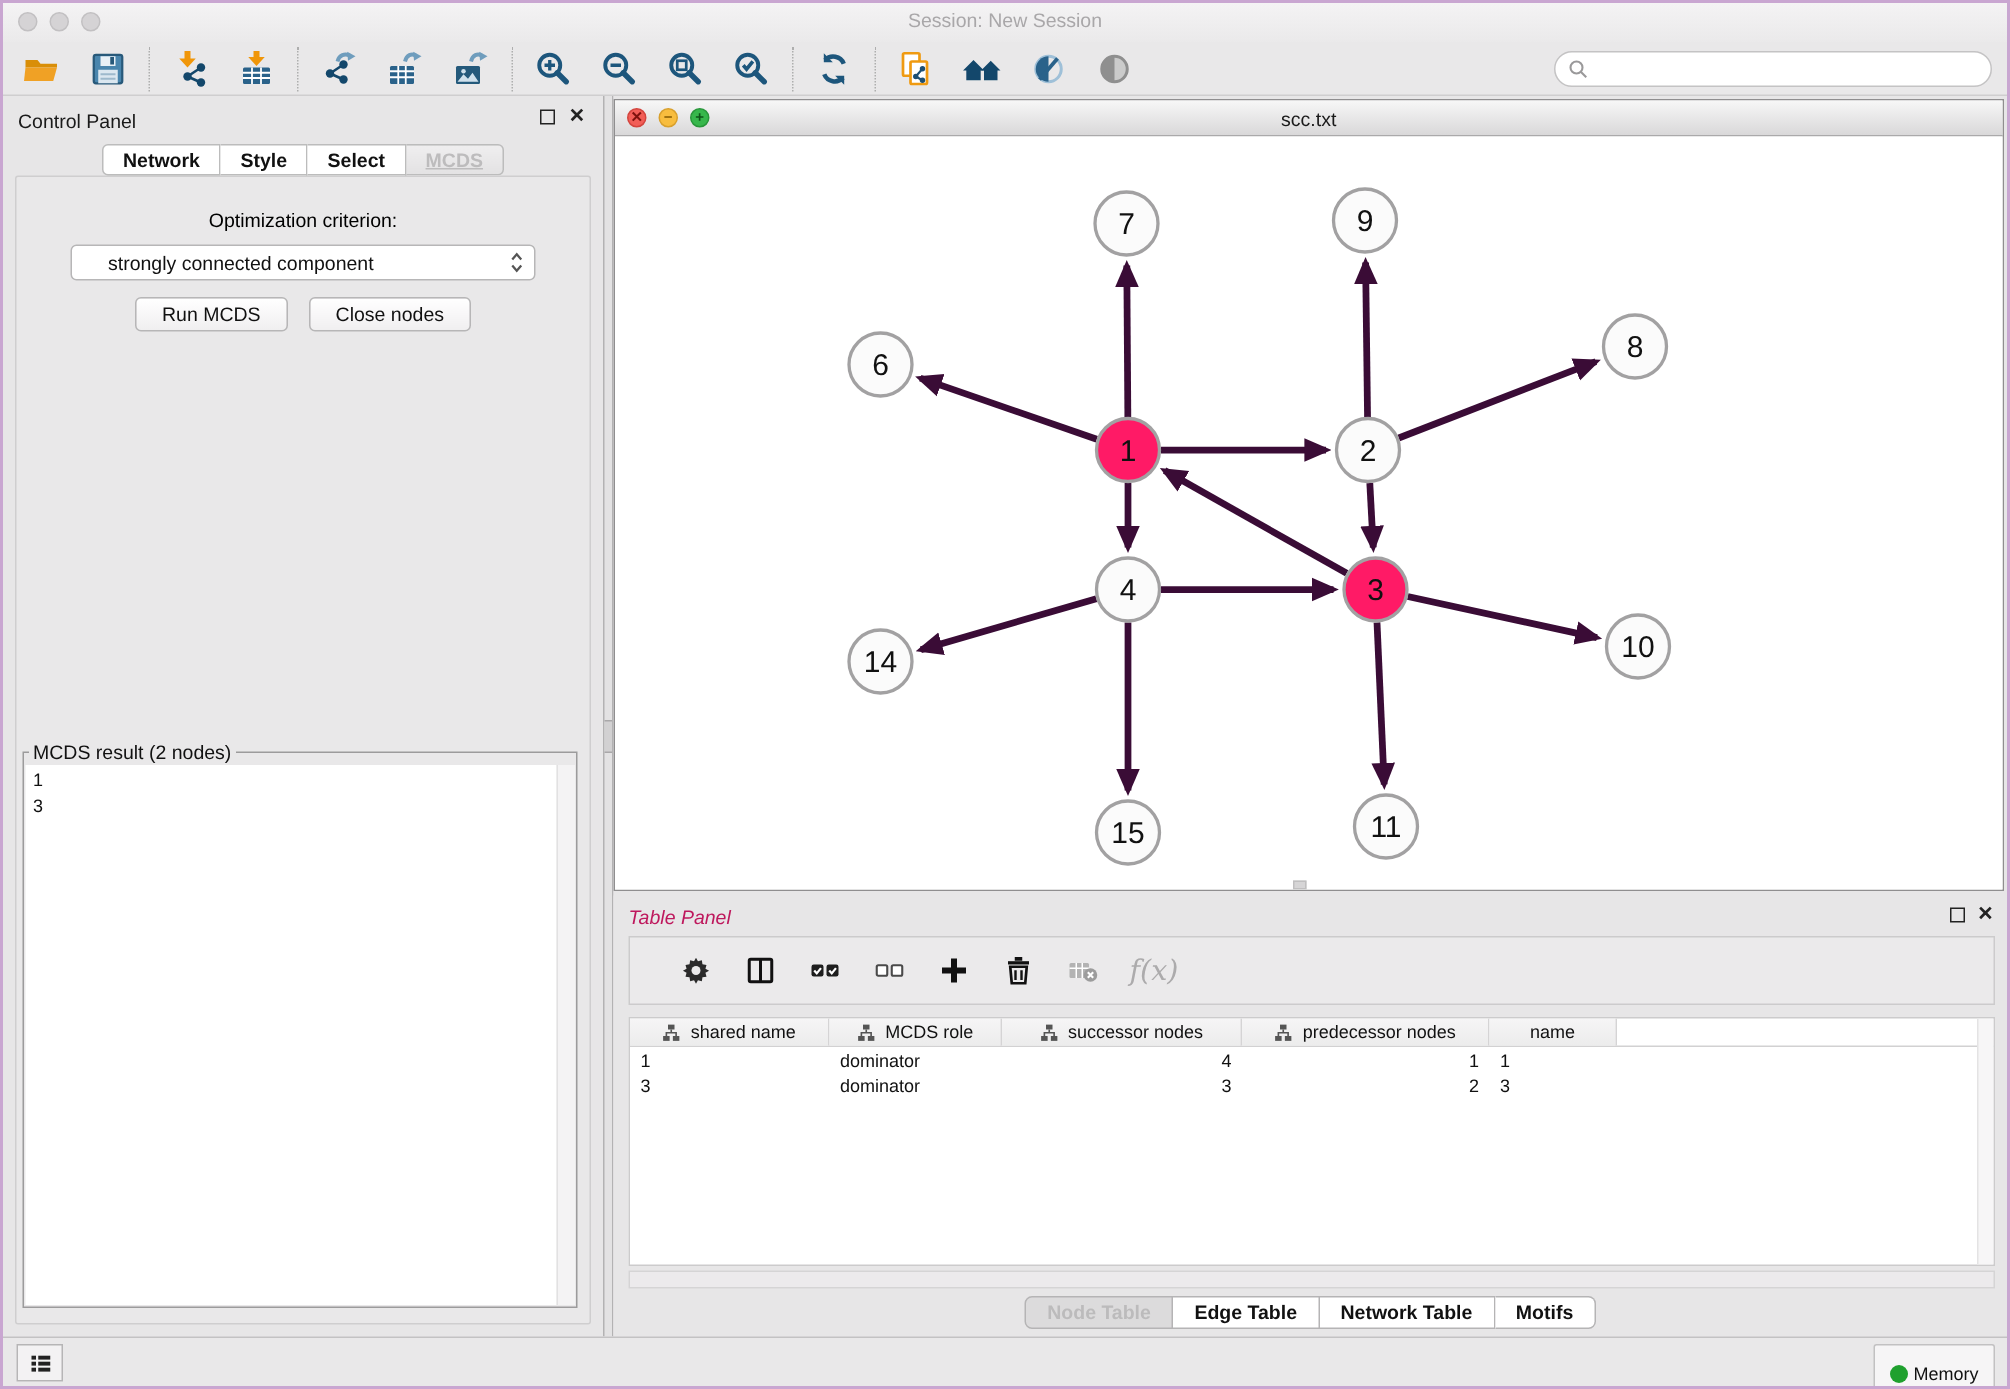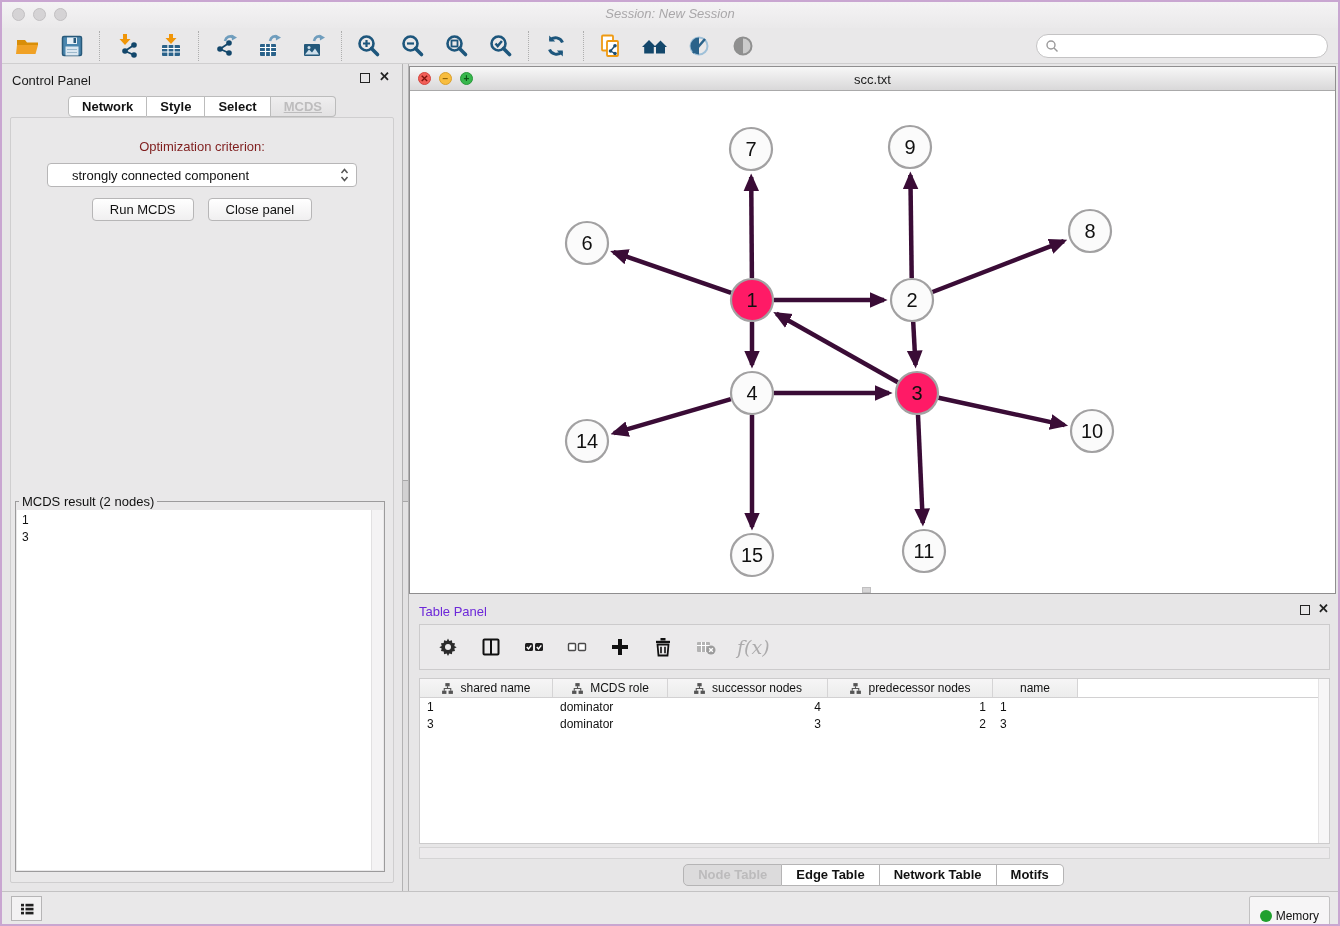--- a/index.html
+++ b/index.html
@@ -3,21 +3,21 @@
 <meta charset="utf-8">
 <style>
   * { box-sizing: border-box; margin: 0; padding: 0; }
   html,body { background:#555; }
   body { font-family:"Liberation Sans", sans-serif; }
   .app { position:relative; width:1340px; height:926px; background:#e9e8e9; overflow:hidden;
          border:2px solid #c9a6d1; }
 
   
   .titlebar { position:absolute; top:0; left:0; right:0; height:36px;
-              background:linear-gradient(#f4f3f4,#e7e6e7); border-bottom:1px solid #d4d3d4;font-style:italic; }
+              background:linear-gradient(#f4f3f4,#e7e6e7); border-bottom:1px solid #d4d3d4; }
   .traffic { position:absolute; left:10px; top:6px; display:flex; gap:8px; }
   .tl { width:13px; height:13px; border-radius:50%; background:#d5d3d5; border:1px solid #c2c0c2; }
   .win-title { position:absolute; left:0; right:0; top:4px; text-align:center;
                font-size:13px; color:#a9a7a9; }
 
   
   .toolbar { position:absolute; top:26px; left:0; right:0; height:36px; background:#e9e8e9;
              border-bottom:1px solid #cfcecf; display:flex; align-items:center; padding:0 10px; }
   .tb-btn { width:32px; height:32px; display:flex; align-items:center; justify-content:center; flex:0 0 auto; }
   .tb-btn + .tb-btn { margin-left:12px; }
@@ -39,21 +39,21 @@
   .cp-header .panel-close { right:12px; }
   .cp-tabs { position:absolute; top:32px; left:0; right:0; display:flex; justify-content:center; z-index:2; }
   .cp-tab { height:21px; line-height:19px; padding:0 13px; background:#fff; border:1px solid #bcbcbc;
             font-size:13px; font-weight:bold; color:#111; }
   .cp-tab + .cp-tab { border-left:none; }
   .cp-tab:first-child { border-radius:4px 0 0 4px; }
   .cp-tab:last-child { border-radius:0 4px 4px 0;text-decoration:underline; }
   .cp-tab.selected { background:linear-gradient(#efeeef,#e3e2e3); color:#bdbcbd; }
   .cp-content { position:absolute; left:8px; right:8px; top:53px; bottom:8px;
                 background:#e9e8e9; border:1px solid #cfcecf; border-radius:2px; }
-  .opt-label { margin-top:21px; text-align:center; font-size:13px; color:#7f1d1d; }
+  .opt-label { margin-top:21px; text-align:center; font-size:13px; color:#000000; }
   .dropdown { margin:9px auto 0; width:310px; height:24px; background:#fff; border:1px solid #b7b6b7;
               border-radius:4px; display:flex; align-items:center; padding:0 7px 0 24px; font-size:13px; color:#111; }
   .dropdown .dd-label { flex:1; }
   .btn-row { display:flex; justify-content:center; gap:14px; margin-top:11px; }
   .push-btn { height:23px; padding:0 17px; background:linear-gradient(#ffffff,#f0eff0); border:1px solid #b7b6b7;
               border-radius:4px; font-size:13px; color:#111; display:flex; align-items:center; }
   .mcds-result { position:absolute; left:4px; right:8px; top:376px; bottom:10px;
                  border:1px solid #9c9b9c; padding:1px; }
   .mcds-result legend { font-size:13px; color:#111; margin-left:2px; padding:0 3px; }
   .result-wrap { position:relative; width:100%; height:100%; background:#fff; }
@@ -84,25 +84,25 @@
   .nt.grn   { background:#37b74c; border:1px solid #28973a; color:#0d5417; }
   .net-title { position:absolute; left:0; right:0; top:5px; text-align:center; font-size:13px; color:#1a1a1a; }
   .net-canvas { position:absolute; top:24px; left:0; right:0; bottom:0; background:#fff; overflow:hidden; }
   .net-canvas svg { position:absolute; inset:0; }
   .canvas-grip { position:absolute; bottom:0; left:452px; width:9px; height:6px; background:#d6d5d6;
                  border:1px solid #c0bfc0; }
 
   
   .table-panel { position:absolute; left:0; right:0; top:533px; bottom:0; background:#e7e6e7; }
   .tp-header { position:absolute; top:0; left:0; right:0; height:26px; }
-  .tp-title { position:absolute; left:10px; top:7px; font-size:13px; color:#6d28d9; }
+  .tp-title { position:absolute; left:10px; top:7px; font-size:13px; color:#be185d;font-style:italic; }
   .tp-header .panel-float { right:28px; top:8px; }
   .tp-header .panel-close { right:9px; top:4px; }
   .tp-toolbar { position:absolute; left:10px; right:8px; top:27px; height:46px; background:#ebeaeb;
-                border:1px solid #cccbcc; display:flex; align-items:center; gap:19px; padding-left:16px; }
+                border:1px solid #cccbcc; display:flex; align-items:center; gap:19px; padding-left:32px; }
   .tp-tool { display:flex; align-items:center; justify-content:center; width:24px; height:24px; }
   .fx { font-family:"DejaVu Serif", serif; font-style:italic; font-size:19px; color:#acabac; }
   .tp-table { position:absolute; left:10px; right:8px; top:81px; height:166px; background:#fff;
               border:1px solid #cccbcc; overflow:hidden; }
   .thead { display:flex; height:19px; border-bottom:1px solid #d2d1d2; }
   .th { background:linear-gradient(#f6f5f6,#ececec); border-right:1px solid #d5d4d5; display:flex;
         align-items:center; justify-content:center; gap:6px; font-size:12px; color:#111; flex:0 0 auto; }
   .th svg { flex:0 0 auto; }
   .tbody .tr { display:flex; height:17px; align-items:center; }
   .td { font-size:12px; color:#111; padding:0 7px; flex:0 0 auto; }
@@ -310,21 +310,21 @@
         <div class="opt-label">Optimization criterion:</div>
         <div class="dropdown">
           <span class="dd-label">strongly connected component</span>
           <svg width="9" height="14" viewBox="0 0 9 14">
             <path d="M1.5 5 L4.5 1.5 L7.5 5" stroke="#555" stroke-width="1.5" fill="none"></path>
             <path d="M1.5 9 L4.5 12.5 L7.5 9" stroke="#555" stroke-width="1.5" fill="none"></path>
           </svg>
         </div>
         <div class="btn-row">
           <div class="push-btn">Run MCDS</div>
-          <div class="push-btn">Close panel</div>
+          <div class="push-btn">Close nodes</div>
         </div>
         <fieldset class="mcds-result">
           <legend>MCDS result (2 nodes)</legend>
           <div class="result-wrap">
             <div class="result-text">1
 3</div>
             <div class="result-vscroll"></div>
           </div>
         </fieldset>
       </div>

